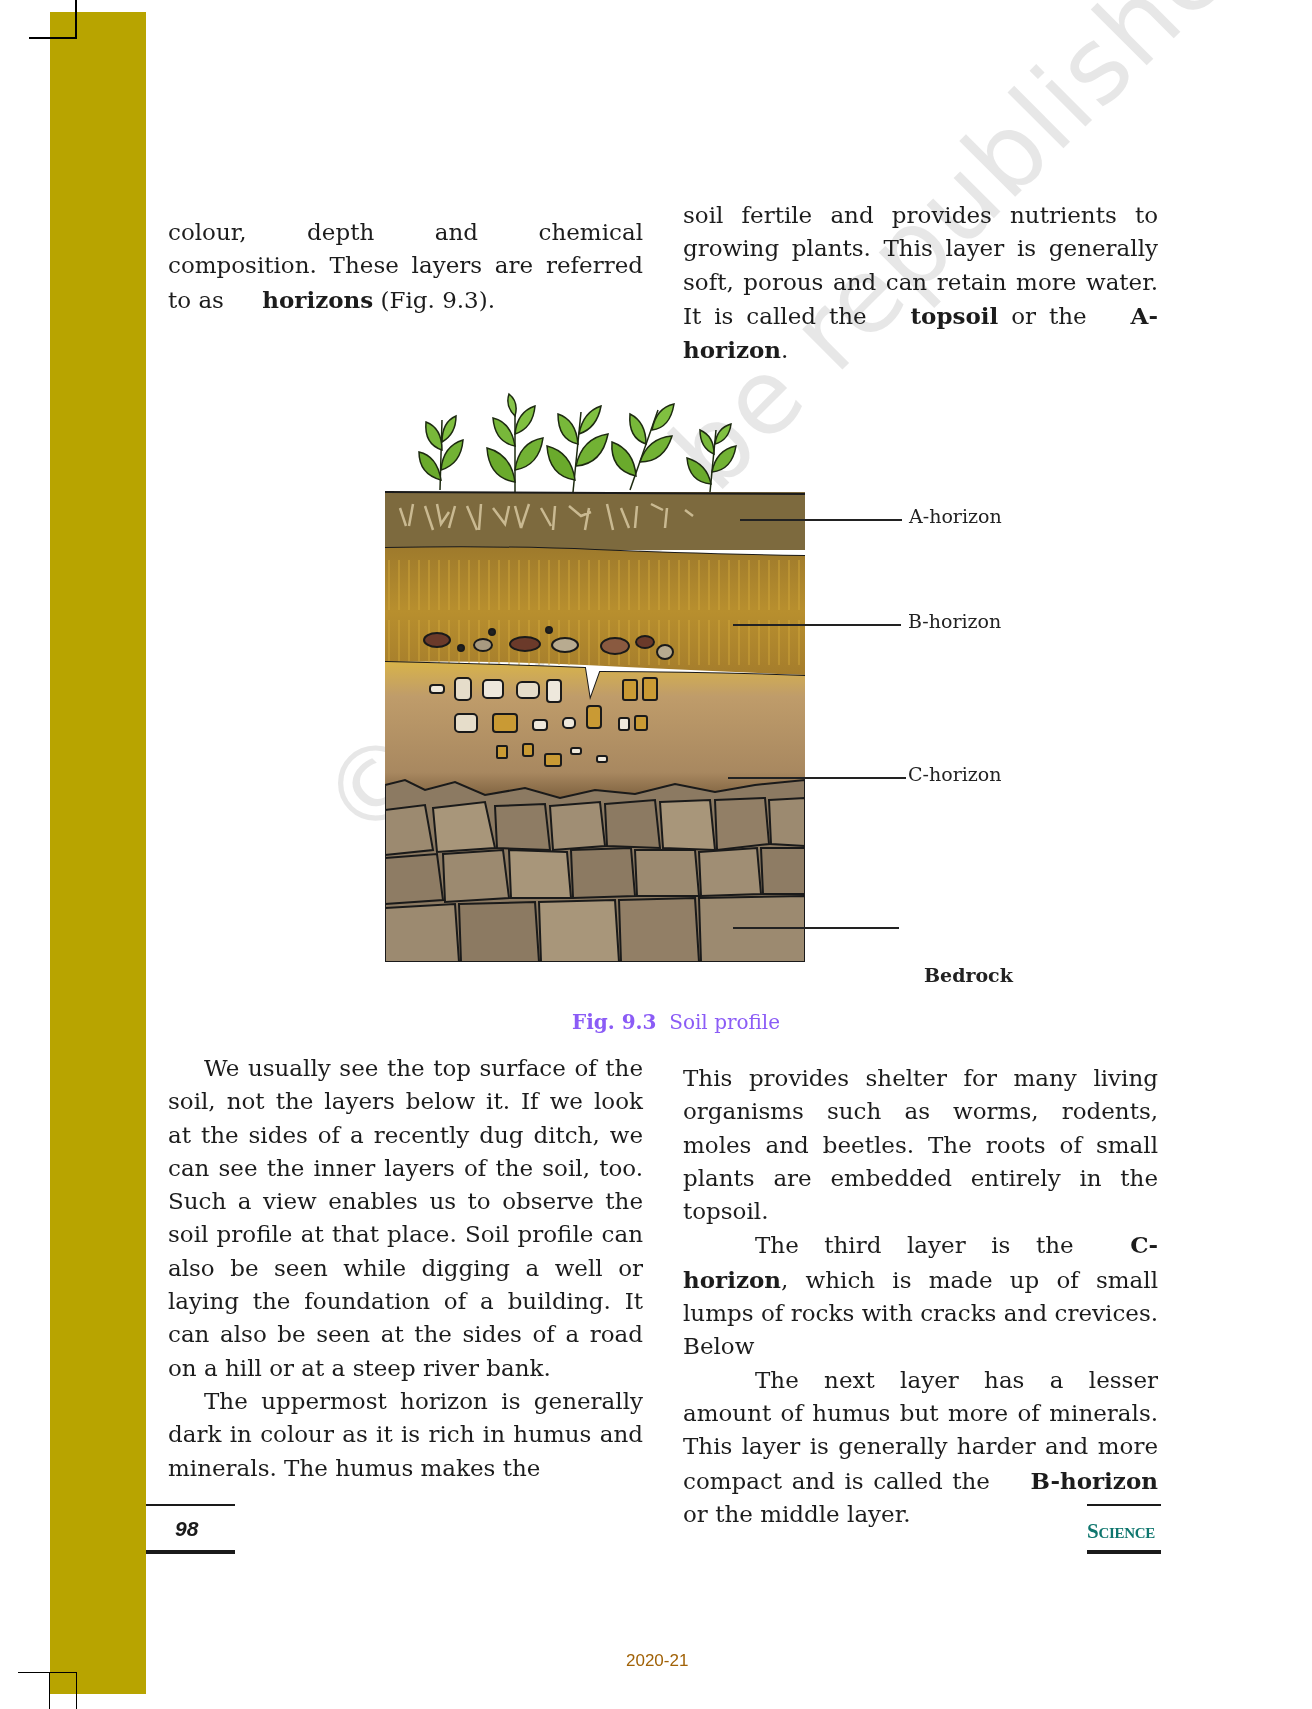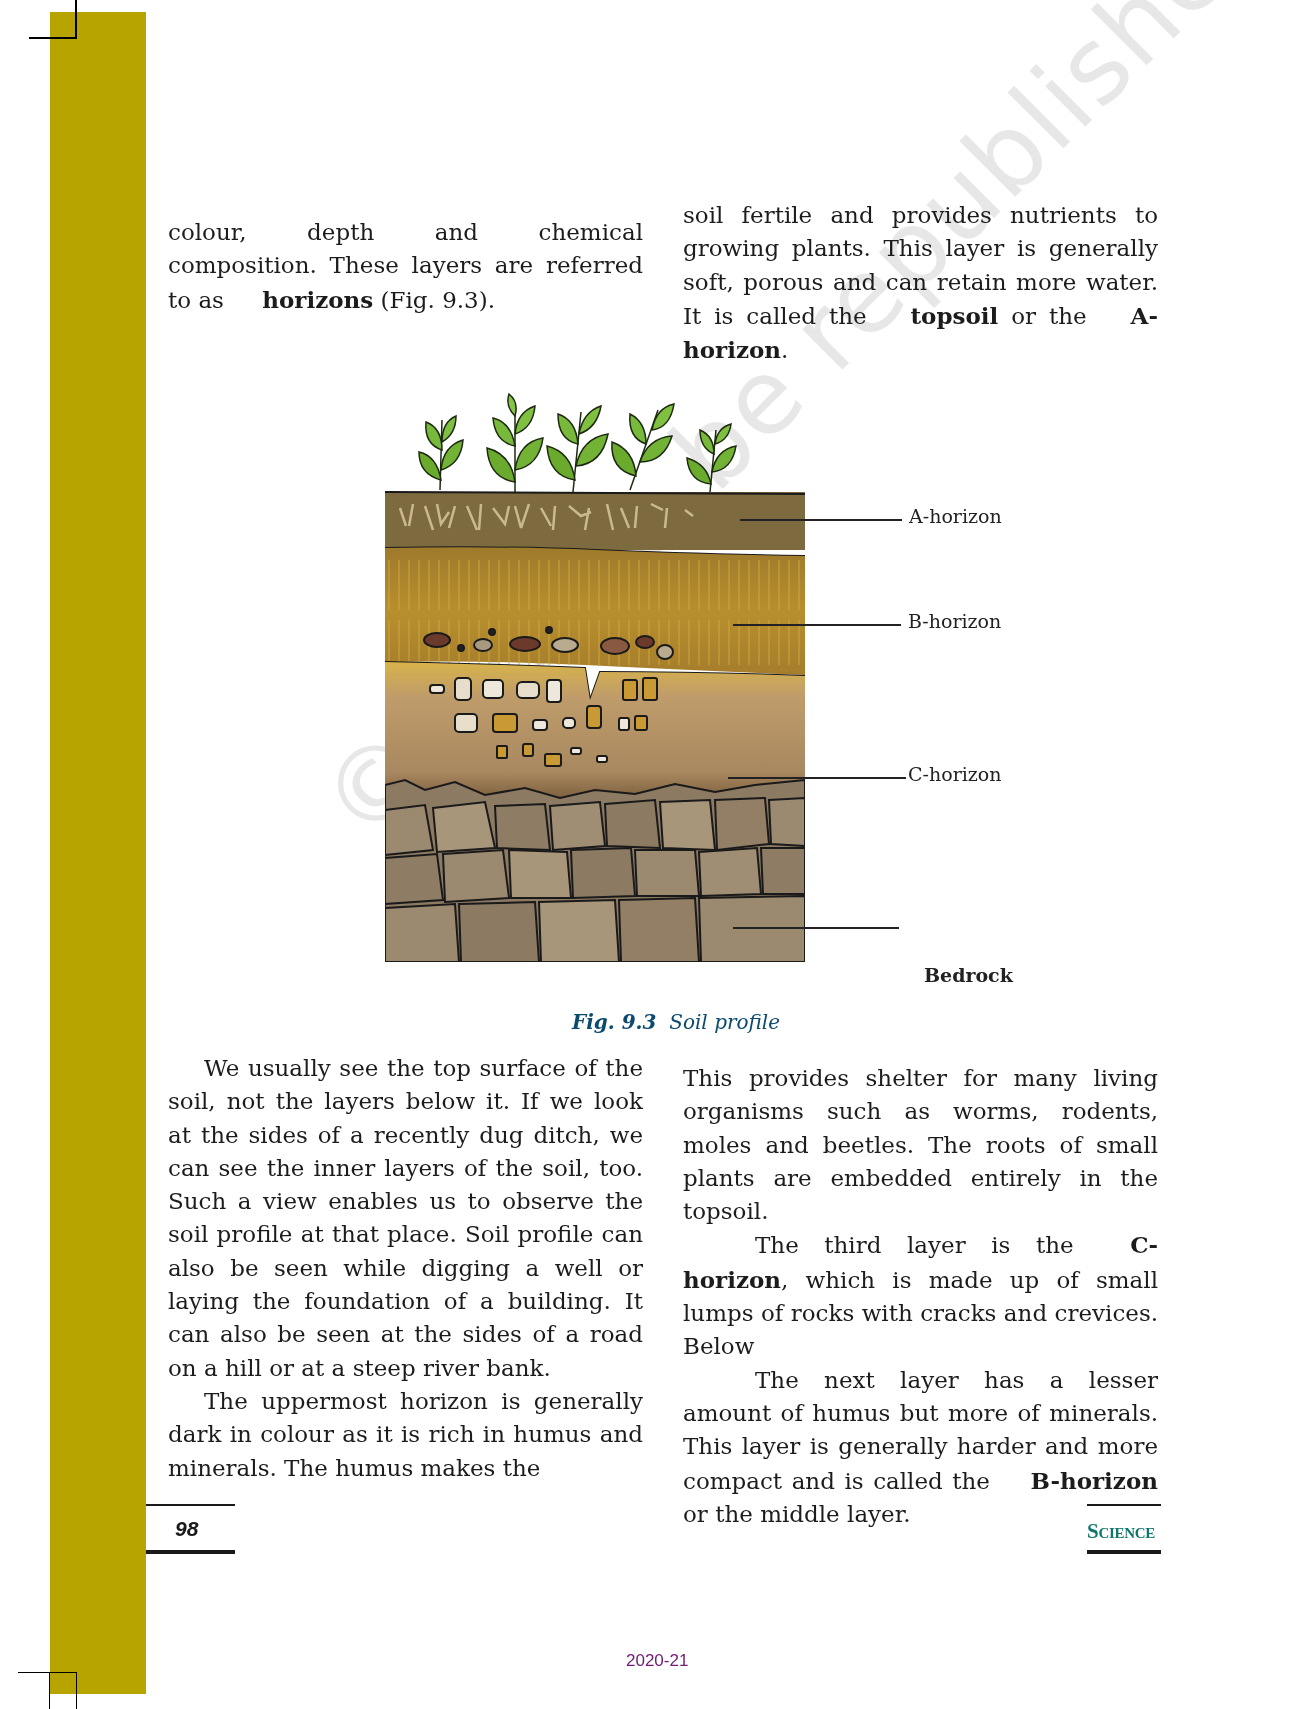--- a/index.html
+++ b/index.html
@@ -14,33 +14,33 @@
   .col b { font-weight:bold;margin-left:31px; }
   .left-top { left:168px; top:216px; width:475px; }
   .right-top { left:683px; top:199px; width:475px; }
   .left-bot { left:168px; top:1052px; width:475px; }
   .right-bot { left:683px; top:1062px; width:475px; }
   .justify-last { text-align-last:justify; }
 
   .figure { position:absolute; left:385px; top:380px; width:420px; height:582px; }
   .label { position:absolute; font-size:19px; color:#222; font-family:"DejaVu Serif", serif; }
   .leader { position:absolute; height:1.5px; background:#222; }
-  .caption { position:absolute; left:572px; top:1010px; font-size:20px; font-style:italic; color:#0c4a6e; }
+  .caption { position:absolute; left:572px; top:1010px; font-size:20px; color:#8b5cf6; }
   .caption b { font-weight:bold; }
 
   .watermark { position:absolute; left:340px; top:760px; font-family:"DejaVu Sans", sans-serif;
                font-size:104px; color:rgba(120,120,120,0.18); transform:rotate(-45deg);
                transform-origin:left center; white-space:nowrap; pointer-events:none; letter-spacing:2px; }
 
   .footer-rule { position:absolute; background:#1a1a1a; }
   .page-num { position:absolute; left:175px; top:1517px; font-family:"Liberation Sans", sans-serif;
               font-weight:bold; font-size:21px; color:#1a1a1a;font-style:italic; }
   .subject { position:absolute; left:1087px; top:1519px; font-family:"Liberation Serif", serif;
              font-weight:bold; font-size:21px; color:#0f766e; font-variant:small-caps; letter-spacing:-0.3px; }
-  .year { position:absolute; left:626px; top:1651px; font-family:"Liberation Sans", sans-serif; font-size:17px; color:#701a75; }
+  .year { position:absolute; left:626px; top:1651px; font-family:"Liberation Sans", sans-serif; font-size:17px; color:#a16207; }
 </style>
 </head>
 <body>
 
 <div class="margin-band"></div>
 <div class="crop" style="left:75px;top:0;width:2px;height:38px;"></div>
 <div class="crop" style="left:29px;top:37px;width:48px;height:2px;"></div>
 <div class="crop" style="left:18px;top:1672px;width:32px;height:1px;"></div>
 <div class="crop" style="left:49px;top:1672px;width:1px;height:37px;"></div>
 <div class="crop" style="left:50px;top:1672px;width:26px;height:1px;"></div>

